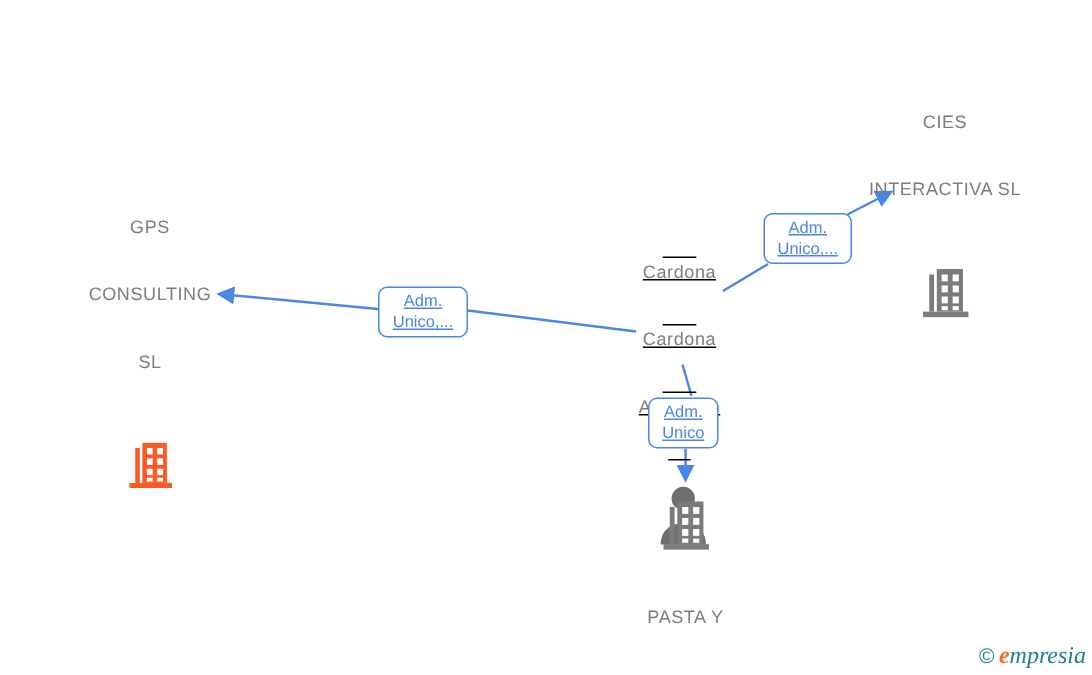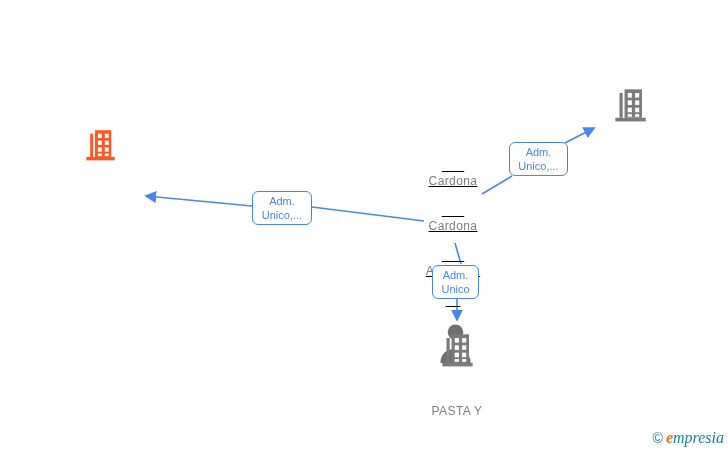--- a/index.html
+++ b/index.html
@@ -61,20 +61,21 @@
     box-sizing:border-box;
     border:1px solid var(--edge-blue);
     border-radius:6px;
     background:#fff;
     color:var(--edge-blue);
     font-size:11px;
     line-height:14px;
     text-align:center;
     padding:2px 3px;
     cursor:pointer;
+    text-decoration:underline;
   }
   .edge-label span{display:block; white-space:nowrap;}
 
   .watermark{
     position:absolute;
     right:4px;
     bottom:3px;
     font-size:14px;
     cursor:pointer;
     user-select:none;
@@ -108,20 +109,25 @@
     <line class="edge-line" x1="252" y1="206" x2="146" y2="196" marker-end="url(#arrow)"></line>
 
     <line class="edge-line" x1="482" y1="194" x2="512" y2="176"></line>
     <line class="edge-line" x1="565" y1="143" x2="594" y2="128" marker-end="url(#arrow)"></line>
 
     <line class="edge-line" x1="455" y1="243" x2="461" y2="264"></line>
     <line class="edge-line" x1="457" y1="299" x2="457" y2="320" marker-end="url(#arrow)"></line>
   </svg>
 
   <div class="node" style="left:40px; top:114px;">
+    <div class="node-label">
+      <span>GPS</span>
+      <span>CONSULTING</span>
+      <span>SL</span>
+    </div>
     <svg class="node-icon icon-gap-below" width="31" height="34" viewBox="0 0 36 38">
       <g class="building-orange-fill">
         <rect x="1.5" y="34" width="33" height="4"></rect>
         <rect x="6" y="7" width="3.5" height="27"></rect>
         <rect x="11.5" y="3" width="19" height="31"></rect>
       </g>
       <g fill="#ffffff">
         <rect x="15" y="7" width="4.5" height="5"></rect>
           <rect x="23" y="7" width="4.5" height="5"></rect>
         <rect x="15" y="15" width="4.5" height="5"></rect>
@@ -129,20 +135,22 @@
         <rect x="15" y="23" width="4.5" height="5"></rect>
           <rect x="23" y="23" width="4.5" height="5"></rect>
         <rect x="15" y="30" width="4.5" height="3"></rect>
           <rect x="23" y="30" width="4.5" height="3"></rect>
       </g>
     </svg>
   </div>
 
   <div class="node" style="left:570px; top:44px;">
     <div class="node-label">
+      <span>CIES</span>
+      <span>INTERACTIVA SL</span>
     </div>
     <svg class="node-icon icon-gap-below" width="33" height="36" viewBox="0 0 36 38" style="margin-top:12px;">
       <g class="building-gray-fill">
         <rect x="1.5" y="34" width="33" height="4"></rect>
         <rect x="6" y="7" width="3.5" height="27"></rect>
         <rect x="11.5" y="3" width="19" height="31"></rect>
       </g>
       <g fill="#ffffff">
         <rect x="15" y="7" width="4.5" height="5"></rect>
           <rect x="23" y="7" width="4.5" height="5"></rect>

